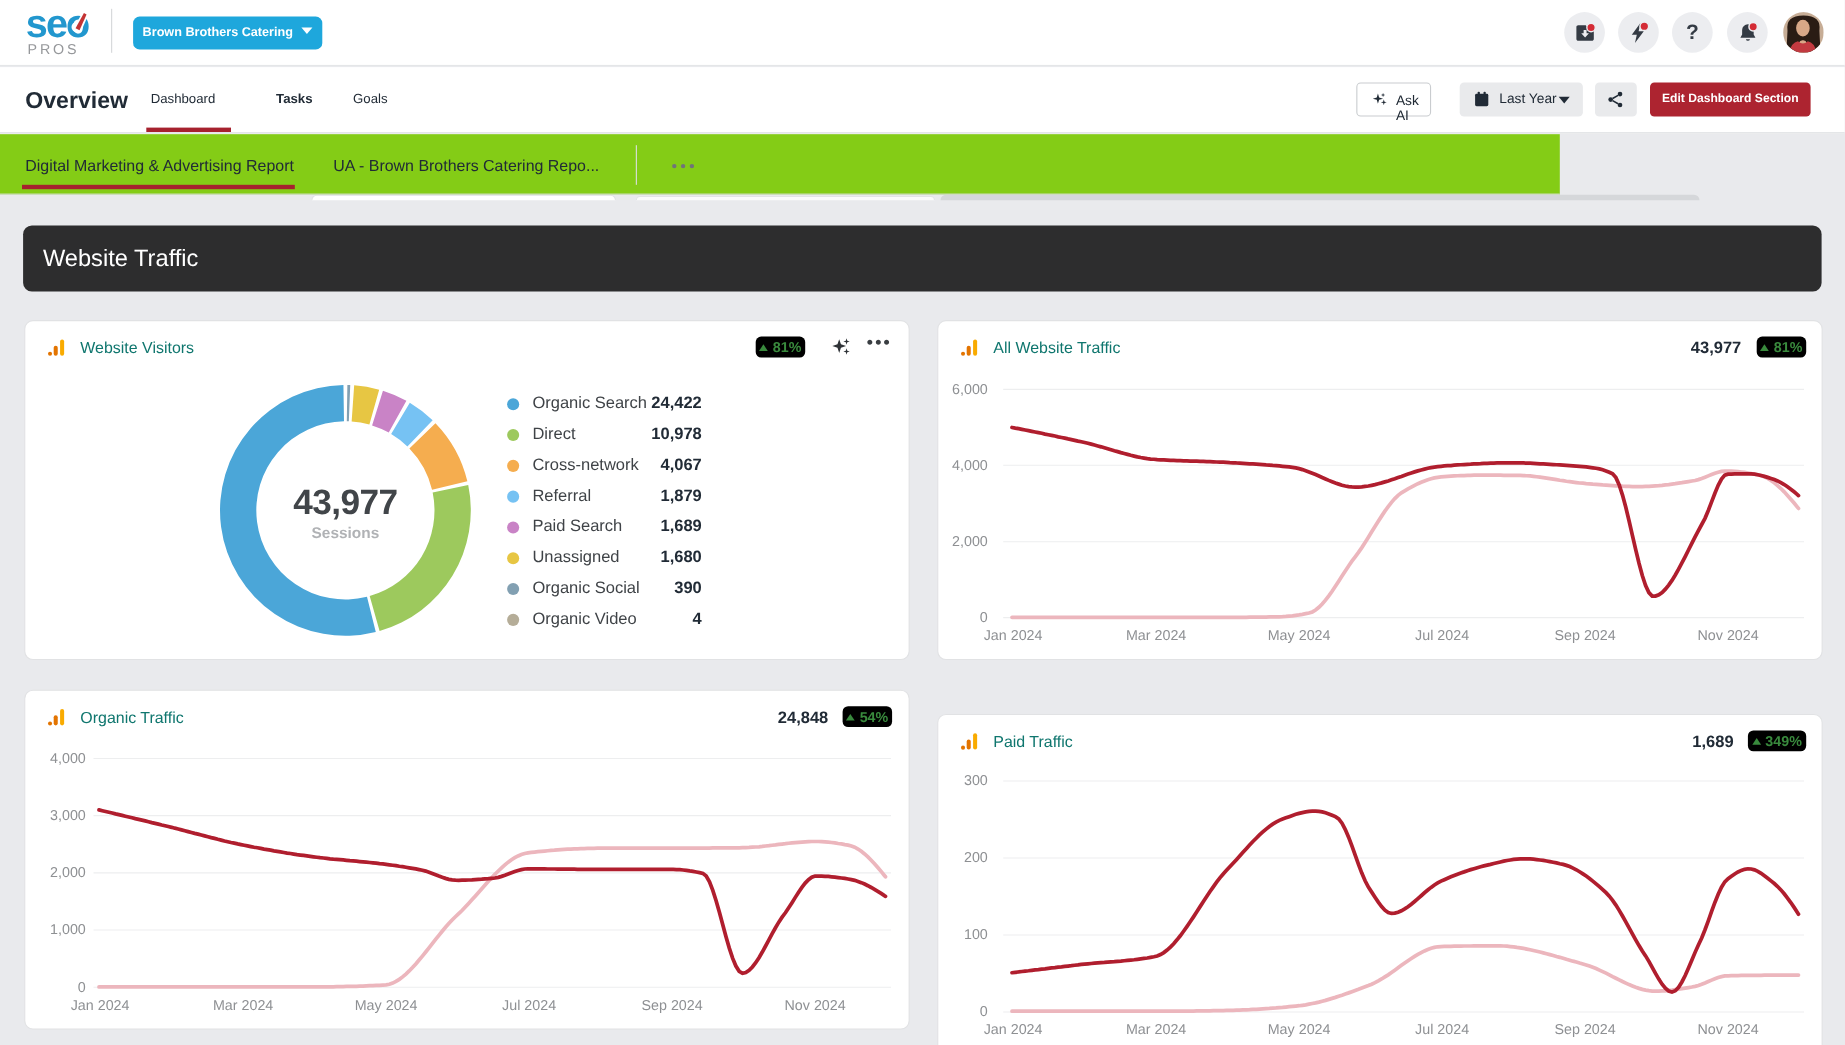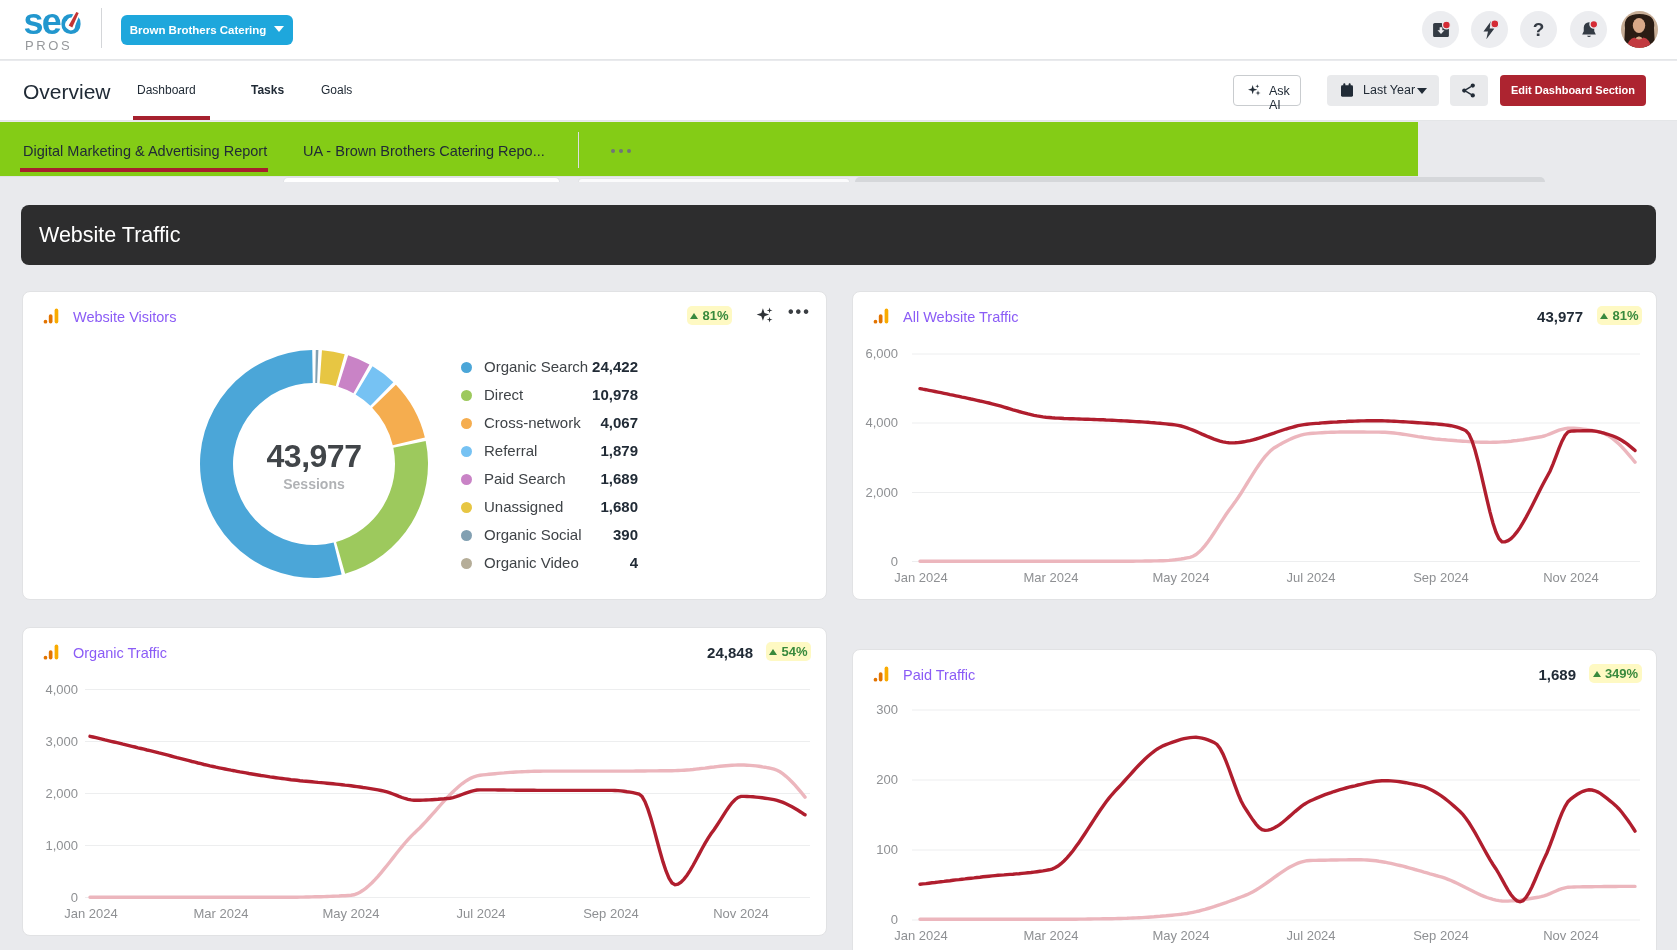--- a/index.html
+++ b/index.html
@@ -5,21 +5,21 @@
 * { margin:0; padding:0; box-sizing:border-box; }
 html,body { width:1677px; height:950px; font-family:"Liberation Sans",sans-serif; background:#E9EAED; overflow:hidden; }
 .topbar { position:absolute; left:0; top:0; width:1677px; height:60px; background:#fff; border-bottom:1px solid #E4E6E8; }
 .logo { position:absolute; left:24px; top:11px; }
 .vdiv { position:absolute; left:101px; top:8px; width:1px; height:40px; background:#D4D6D9; }
 .clientbtn { position:absolute; left:121px; top:15px; width:172px; height:30px; background:#1EA7DC; border-radius:6px; color:#fff; font-size:11.5px; font-weight:bold; text-align:center; line-height:30px; white-space:nowrap; }
 .clientbtn .caret { display:inline-block; margin-left:8px; vertical-align:2px; width:0; height:0; border-left:5px solid transparent; border-right:5px solid transparent; border-top:6px solid #fff; }
 .iconcircle { position:absolute; top:11px; width:37px; height:37px; border-radius:50%; background:#ECEDF0; }
 .iconcircle svg { position:absolute; left:50%; top:50%; transform:translate(-50%,-50%); }
 .row2 { position:absolute; left:0; top:61px; width:1677px; height:60px; background:#fff; border-bottom:1px solid #E4E6E8; }
-.ovtitle { position:absolute; left:23px; top:19px; font-size:21px; font-weight:normal; color:#212B36; }
+.ovtitle { position:absolute; left:23px; top:19px; font-size:21px; font-weight:bold; color:#212B36; }
 .tab2 { position:absolute; top:22px; font-size:12px; color:#212B36; }
 .tab2u { position:absolute; left:133px; top:55px; width:77px; height:4px; background:#A6212E; }
 .btn { position:absolute; top:14px; height:31px; border-radius:4px; font-size:12.5px; color:#212B36; }
 .askai { left:1233px; width:68px; background:#fff; border:1px solid #C9CCCF; }
 .lastyear { left:1327px; width:112px; background:#E9EAEC; }
 .sharebtn { left:1450px; width:38px; background:#E9EAEC; }
 .editbtn { left:1500px; width:146px; background:#AD2430; color:#fff; font-weight:bold; text-align:center; line-height:31px; font-size:11px; white-space:nowrap; }
 .row3 { position:absolute; left:0; top:122px; width:1418px; height:55px; background:#84cc16; border-bottom:1px solid #DFE1E4; }
 .rtab { position:absolute; top:21px; font-size:14.5px; color:#212B36; }
 .rtabu { position:absolute; left:20px; top:46px; width:248px; height:4px; background:#A6212E; }
@@ -28,23 +28,23 @@
 .peek1 { position:absolute; left:283px; top:177px; width:277px; height:5px; background:#fff; border:1px solid #E0E2E5; border-bottom:none; border-radius:6px 6px 0 0; }
 .peek2 { position:absolute; left:578px; top:178px; width:272px; height:4px; background:#FBFBFC; border:1px solid #E2E4E6; border-bottom:none; border-radius:6px 6px 0 0; }
 .peek3 { position:absolute; left:855px; top:177px; width:690px; height:5px; background:#D5D7DA; border-radius:6px 6px 0 0; }
 .sectionbar { position:absolute; left:21px; top:205px; width:1635px; height:60px; background:#2D2D2E; border-radius:8px; color:#fff; font-size:21.5px; line-height:60px; padding-left:18px; }
 .card { position:absolute; background:#fff; border:1px solid #E1E2E4; border-radius:8px; }
 #card1 { left:22px; top:291px; width:805px; height:309px; }
 #card2 { left:852px; top:291px; width:805px; height:309px; }
 #card3 { left:22px; top:627px; width:805px; height:309px; }
 #card4 { left:852px; top:649px; width:805px; height:309px; }
 .chead { position:absolute; left:20px; top:15px; height:18px; }
-.ctitle { position:absolute; left:50px; top:17px; font-size:14.5px; color:#8b5cf6; }
+.ctitle { position:absolute; left:50px; top:17px; font-size:14.5px; color:#0f766e; }
 .cval { position:absolute; top:16px; font-size:15px; font-weight:bold; color:#212B36; text-align:right; }
-.pill { position:absolute; top:14px; height:19px; background:#fef9c3; border-radius:5px; color:#398A3D; font-size:13px; font-weight:bold; line-height:19px; text-align:center; }
+.pill { position:absolute; top:14px; height:19px; background:#000000; border-radius:5px; color:#398A3D; font-size:13px; font-weight:bold; line-height:19px; text-align:center; }
 .pill .tri { display:inline-block; width:0; height:0; border-left:4.5px solid transparent; border-right:4.5px solid transparent; border-bottom:6px solid #398A3D; margin-right:4px; vertical-align:1px; }
 .bignum { position:absolute; left:211px; top:146px; width:160px; text-align:center; font-size:32px; font-weight:bold; color:#414549; letter-spacing:-0.5px; }
 .bigsub { position:absolute; left:211px; top:184px; width:160px; text-align:center; font-size:14px; color:#B0B2B5;font-weight:bold; }
 .legrow { position:absolute; left:438px; height:28px; font-size:15px; }
 .legdot { position:absolute; left:0; top:4px; width:11px; height:11px; border-radius:50%; }
 .legname { position:absolute; left:23px; top:0; color:#3F4347; white-space:nowrap; }
 .legval { position:absolute; left:110px; top:0; width:67px; text-align:right; font-weight:bold; color:#212B36; }
 .axlbl { font-size:13px; fill:#8E9093; }
 .gline { stroke:#EDEEEF; stroke-width:1; }
 </style>

